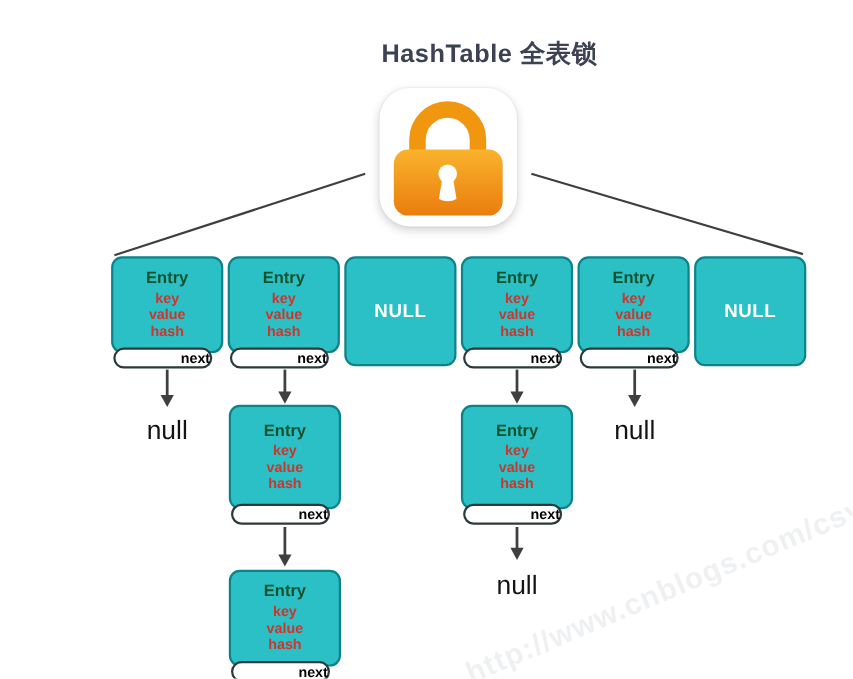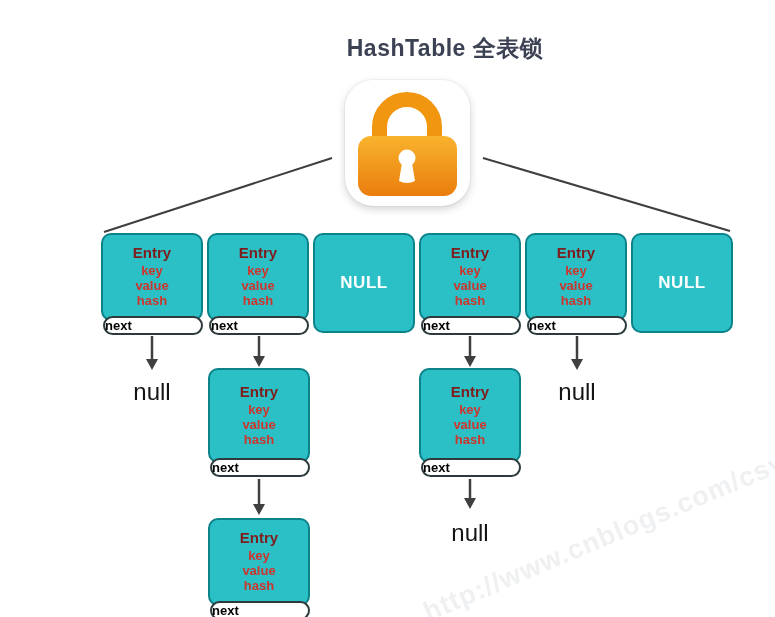--- a/index.html
+++ b/index.html
@@ -20,26 +20,26 @@
   .lock-card svg{display:block;}
   
   .connectors{position:absolute;left:0;top:0;width:775px;height:617px;pointer-events:none;}
   
   .node{position:absolute;width:102px;}
   .entry-body{
     box-sizing:border-box;height:88px;background:#2BBFC6;border:2px solid #0C8289;
     border-radius:10px;text-align:center;padding-top:9px;
   }
   .entry-body.tall{height:95px;padding-top:13px;}
-  .entry-title{font-size:15px;font-weight:bold;color:#7f1d1d;margin-bottom:2px;}
+  .entry-title{font-size:15px;font-weight:bold;color:#14532d;margin-bottom:2px;}
   .entry-field{font-size:13px;font-weight:600;color:#CE352C;line-height:15px;text-align:center;}
   .pill{
-    box-sizing:border-box;position:relative;z-index:2;margin:-5px 0 0 2px;height:19px;
+    box-sizing:border-box;position:relative;z-index:2;margin:-5px 10px 0 2px;height:19px;
     background:#ffffff;border:2px solid #2C3A3B;border-radius:10px;
-    text-align:left;font-size:13px;font-weight:700;color:#000000;line-height:15px;
+    text-align:right;font-size:13px;font-weight:700;color:#000000;line-height:15px;
   }
   .null-box{
     box-sizing:border-box;height:100px;background:#2BBFC6;border:2px solid #0C8289;
     border-radius:10px;display:flex;align-items:center;justify-content:center;
     font-size:17px;font-weight:bold;color:#ffffff;letter-spacing:0.5px;
   }
   .null-ref{
     position:absolute;transform:translateX(-50%);
     font-size:24px;font-weight:500;color:#141414;
   }

